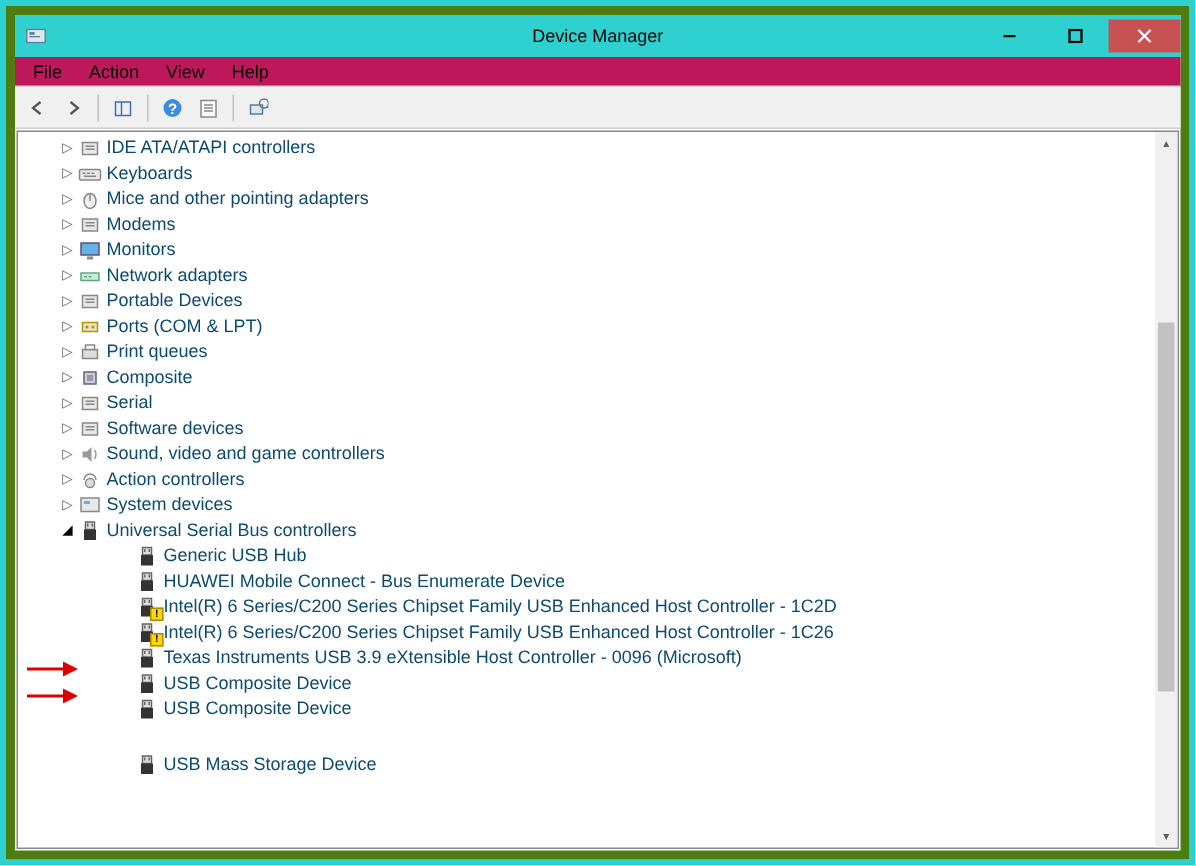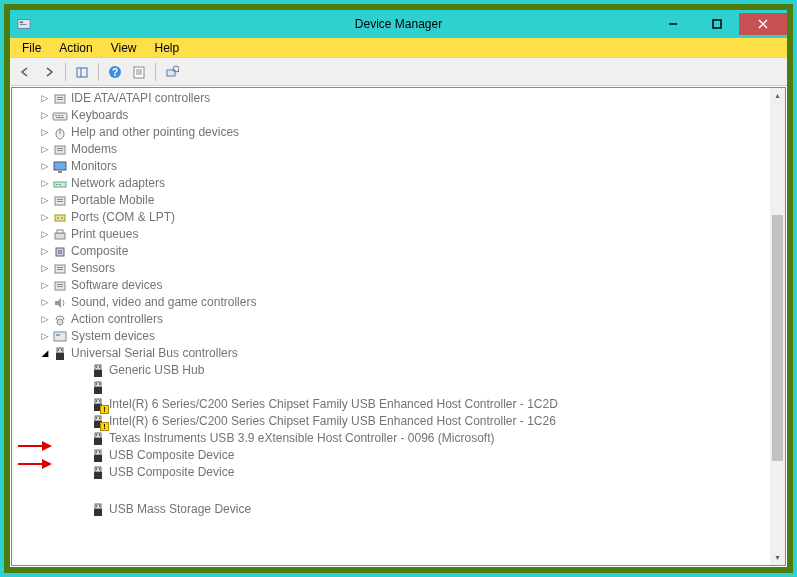--- a/index.html
+++ b/index.html
@@ -50,21 +50,21 @@
     height: 22px;
     display: flex;
     align-items: center;
     justify-content: center;
     color: #000;
     font-size: 13px;
     cursor: default;
   }
   .win-btn.close { background: #c75050; color: #fff; width: 48px; }
   .menubar {
-    background: #fde047;
+    background: #be185d;
     height: 20px;
     display: flex;
     align-items: center;
     padding: 0 4px;
     gap: 2px;
     border-bottom: 1px solid #d0d0d0;
   }
   .menu-item {
     padding: 2px 8px;
     font-size: 12px;
@@ -139,21 +139,21 @@
     cursor: default;
     flex-shrink: 0;
   }
   .expander.open { color: #000; }
   .node-icon {
     width: 16px; height: 16px;
     display: inline-flex; align-items: center; justify-content: center;
     margin-right: 3px;
     flex-shrink: 0;
   }
-  .node-label { font-size: 12px; color: #737373; }
+  .node-label { font-size: 12px; color: #0c4a6e; }
   .warn-badge {
     position: absolute;
     width: 9px; height: 9px;
     background: #ffd700;
     border: 1px solid #aa8800;
     left: 10px; bottom: -1px;
     display: flex; align-items: center; justify-content: center;
     font-size: 7px; font-weight: bold; color: #000;
   }
   .arrow-annot {
@@ -291,21 +291,21 @@
           <span class="node-label">Keyboards</span>
         </div>
         <div class="tree-row" style="padding-left: 26px;">
           <span class="expander">▷</span>
           <span class="node-icon" style="position: relative;">
             <svg width="16" height="16">
               <ellipse cx="8" cy="9" rx="4" ry="5" fill="#eee" stroke="#888"></ellipse>
               <line x1="8" y1="4" x2="8" y2="9" stroke="#888"></line>
             </svg>
           </span>
-          <span class="node-label">Help and other pointing devices</span>
+          <span class="node-label">Mice and other pointing adapters</span>
         </div>
         <div class="tree-row" style="padding-left: 26px;">
           <span class="expander">▷</span>
           <span class="node-icon" style="position: relative;">
             <svg width="16" height="16">
               <rect x="3" y="4" width="10" height="8" fill="#e8e8e8" stroke="#888"></rect>
               <rect x="5" y="6" width="6" height="1" fill="#888"></rect>
               <rect x="5" y="8" width="6" height="1" fill="#888"></rect>
             </svg>
           </span>
@@ -334,21 +334,21 @@
         </div>
         <div class="tree-row" style="padding-left: 26px;">
           <span class="expander">▷</span>
           <span class="node-icon" style="position: relative;">
             <svg width="16" height="16">
               <rect x="3" y="4" width="10" height="8" fill="#e8e8e8" stroke="#888"></rect>
               <rect x="5" y="6" width="6" height="1" fill="#888"></rect>
               <rect x="5" y="8" width="6" height="1" fill="#888"></rect>
             </svg>
           </span>
-          <span class="node-label">Portable Mobile</span>
+          <span class="node-label">Portable Devices</span>
         </div>
         <div class="tree-row" style="padding-left: 26px;">
           <span class="expander">▷</span>
           <span class="node-icon" style="position: relative;">
             <svg width="16" height="16">
               <rect x="3" y="5" width="10" height="6" fill="#e8e0c8" stroke="#a90"></rect>
               <circle cx="6" cy="8" r="1" fill="#a90"></circle>
               <circle cx="10" cy="8" r="1" fill="#a90"></circle>
             </svg>
           </span>
@@ -376,21 +376,21 @@
         </div>
         <div class="tree-row" style="padding-left: 26px;">
           <span class="expander">▷</span>
           <span class="node-icon" style="position: relative;">
             <svg width="16" height="16">
               <rect x="3" y="4" width="10" height="8" fill="#e8e8e8" stroke="#888"></rect>
               <rect x="5" y="6" width="6" height="1" fill="#888"></rect>
               <rect x="5" y="8" width="6" height="1" fill="#888"></rect>
             </svg>
           </span>
-          <span class="node-label">Sensors</span>
+          <span class="node-label">Serial</span>
         </div>
         <div class="tree-row" style="padding-left: 26px;">
           <span class="expander">▷</span>
           <span class="node-icon" style="position: relative;">
             <svg width="16" height="16">
               <rect x="3" y="4" width="10" height="8" fill="#e8e8e8" stroke="#888"></rect>
               <rect x="5" y="6" width="6" height="1" fill="#888"></rect>
               <rect x="5" y="8" width="6" height="1" fill="#888"></rect>
             </svg>
           </span>
@@ -453,20 +453,21 @@
         <div class="tree-row" style="padding-left: 64px;">
           <span class="expander"></span>
           <span class="node-icon" style="position: relative;">
             <svg width="16" height="16">
               <rect x="5" y="2" width="6" height="5" fill="#ddd" stroke="#666"></rect>
               <rect x="4" y="7" width="8" height="7" fill="#333"></rect>
               <rect x="6" y="3" width="1" height="2" fill="#666"></rect>
               <rect x="9" y="3" width="1" height="2" fill="#666"></rect>
             </svg>
           </span>
+          <span class="node-label">HUAWEI Mobile Connect - Bus Enumerate Device</span>
         </div>
         <div class="tree-row" style="padding-left: 64px;">
           <span class="expander"></span>
           <span class="node-icon" style="position: relative;">
             <svg width="16" height="16">
               <rect x="5" y="2" width="6" height="5" fill="#ddd" stroke="#666"></rect>
               <rect x="4" y="7" width="8" height="7" fill="#333"></rect>
               <rect x="6" y="3" width="1" height="2" fill="#666"></rect>
               <rect x="9" y="3" width="1" height="2" fill="#666"></rect>
             </svg>

